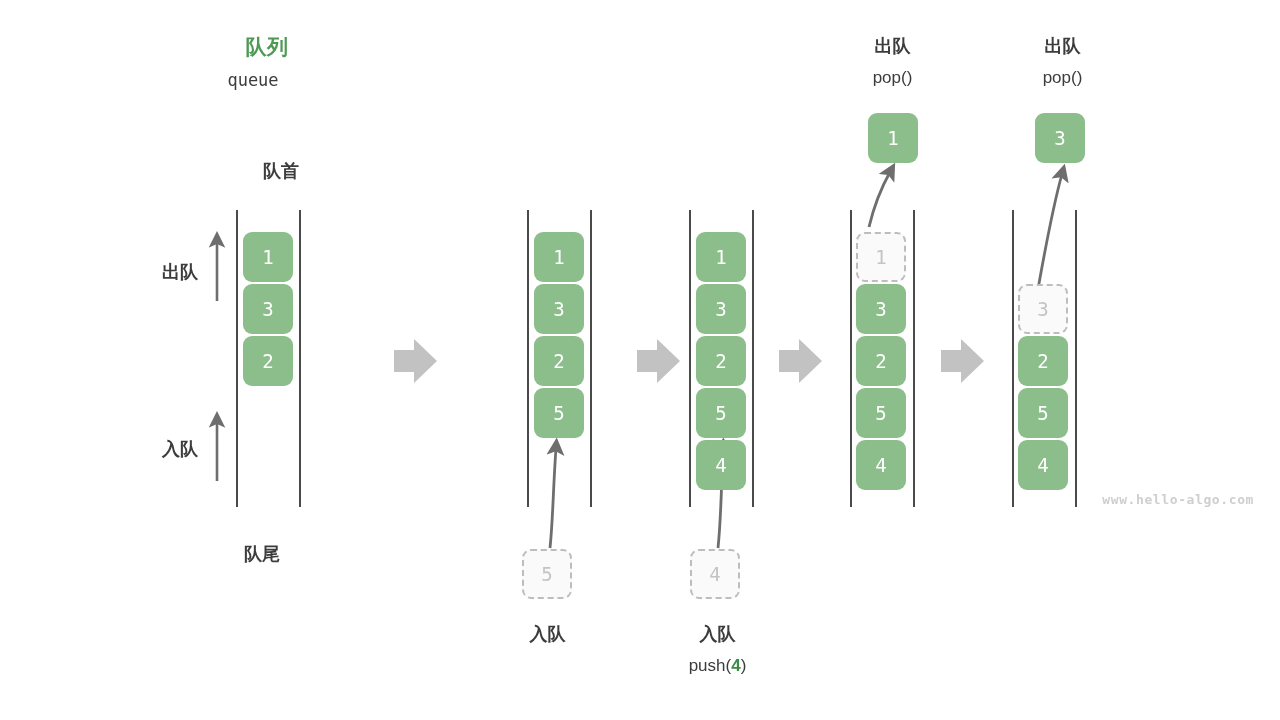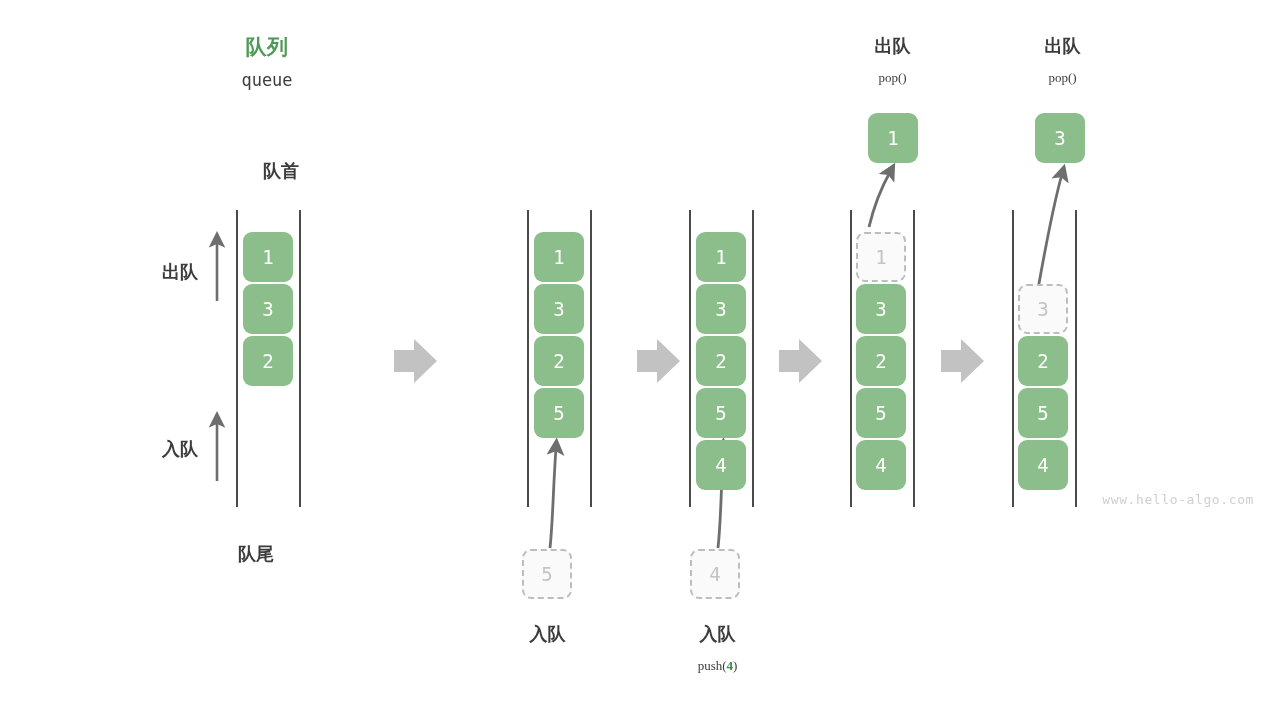--- a/index.html
+++ b/index.html
@@ -24,28 +24,28 @@
     font-weight:bold;font-size:18px;color:#3c3c3c;text-align:center;
   }
   .sidelabel{
     font-weight:bold;font-size:18px;color:#3c3c3c;text-align:right;
   }
   .oplabel{
     font-size:18px;color:#3c3c3c;text-align:center;line-height:32px;
   }
   .oplabel .cn{font-weight:bold;font-size:18px;display:block;}
   .oplabel .code{
-    font-family:Liberation Serif, serif;
-    font-size:13px;display:block;color:#3c3c3c;
+    font-family:Liberation Sans, sans-serif;
+    font-size:17px;display:block;color:#3c3c3c;
   }
   .oplabel .code .arg{color:#3c8a43;font-weight:bold;}
   .watermark{
     position:absolute;right:26px;bottom:22px;
     font-family:"DejaVu Sans Mono","Liberation Mono",monospace;
-    font-size:13px;color:#cfcfcf;letter-spacing:.6px;
+    font-size:13px;color:#cfcfcf;letter-spacing:.6px;font-weight:bold;
   }
 
   
   .rail{position:absolute;width:1.6px;background:#4a4a4a;}
 
   
   .cell{
     position:absolute;width:50px;height:50px;border-radius:9px;
     display:flex;align-items:center;justify-content:center;
     font-family:"DejaVu Sans Mono","Liberation Mono",monospace;
@@ -89,23 +89,23 @@
 
     <g fill="#c2c2c2">
       <path d="M394,350 h20 v-11 l23,22 l-23,22 v-11 h-20 z"></path>
       <path d="M637,350 h20 v-11 l23,22 l-23,22 v-11 h-20 z"></path>
       <path d="M779,350 h20 v-11 l23,22 l-23,22 v-11 h-20 z"></path>
       <path d="M941,350 h20 v-11 l23,22 l-23,22 v-11 h-20 z"></path>
     </g>
   </svg>
 
   <div class="lbl title-cn" style="left:197px;top:33px;width:140px;">队列</div>
-  <div class="lbl title-en" style="left:197px;top:70px;width:140px;">queue</div>
+  <div class="lbl title-en" style="left:183px;top:70px;width:140px;">queue</div>
   <div class="lbl endlabel" style="left:211px;top:159px;width:140px;">队首</div>
-  <div class="lbl endlabel" style="left:186px;top:542px;width:140px;">队尾</div>
+  <div class="lbl endlabel" style="left:192px;top:542px;width:140px;">队尾</div>
   <div class="lbl sidelabel" style="left:120px;top:260px;width:78px;">出队</div>
   <div class="lbl sidelabel" style="left:120px;top:437px;width:78px;">入队</div>
 
   <div class="rail" style="left:236px;top:210px;height:297px;"></div>
   <div class="rail" style="left:299px;top:210px;height:297px;"></div>
 
   <div class="cell solid" style="left:243px;top:232px;">1</div>
   <div class="cell solid" style="left:243px;top:284px;">3</div>
   <div class="cell solid" style="left:243px;top:336px;">2</div>
 

